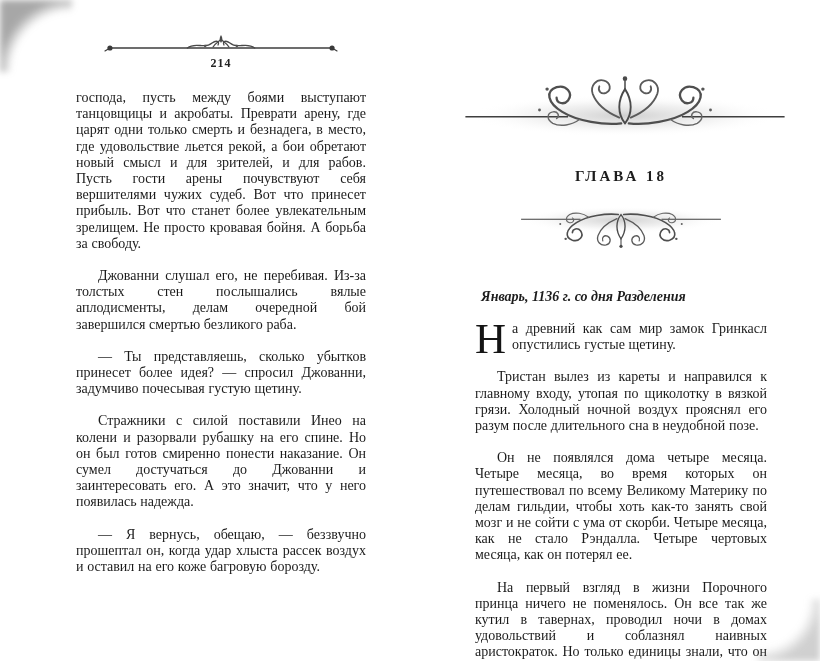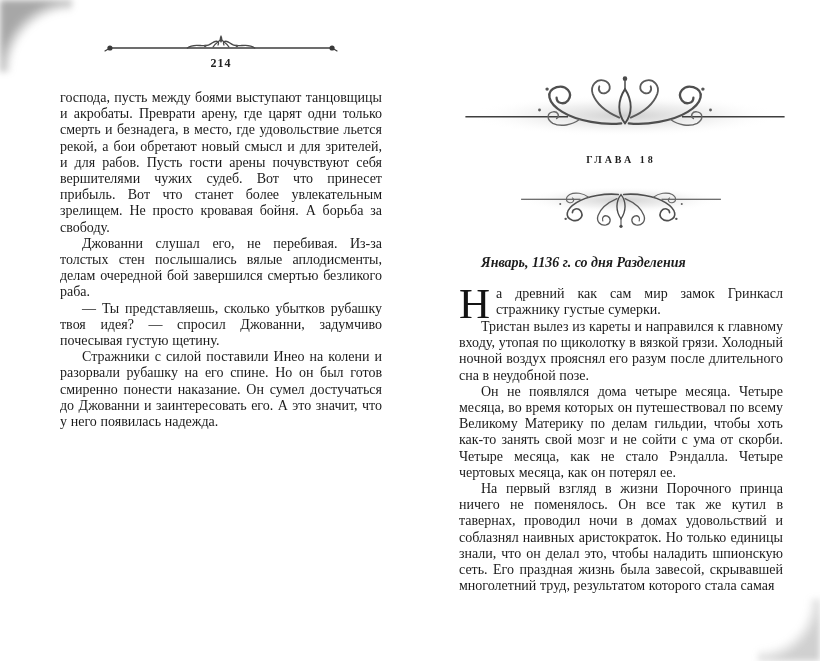--- a/index.html
+++ b/index.html
@@ -37,33 +37,33 @@
   }
 
   
   .body-text{
     margin-top:19px;
     font-size:14px;line-height:16.2px;
     text-align:justify;
     hyphens:auto;-webkit-hyphens:auto;
     word-spacing:0.2px;
   }
-  .body-text p{margin:0;}
+  .body-text p{margin:16px;}
   .body-text p.indent{text-indent:22px;}
 
   
   .orn-top{width:332px;height:76px;margin:44px auto 0 auto;display:block;}
   .chapter-title{
-    text-align:center;font-size:10px;font-weight:bold;
-    letter-spacing:3px;margin-top:6px;color:#1d1d1d;
+    text-align:center;font-size:15px;font-weight:bold;
+    letter-spacing:3px;margin-top:20px;color:#1d1d1d;
   }
   .orn-bottom{width:262px;height:54px;margin:12px auto 0 auto;display:block;}
 
   .date-heading{
-    margin-top:24px;
+    margin-top:38px;
     font-size:14px;font-style:italic;font-weight:bold;
     text-indent:22px;color:#1d1d1d;
   }
   .page-right .body-text{margin-top:15px;}
 
   .dropcap{
     float:left;
     font-size:43px;line-height:31px;
     padding:2px 6px 0 0;
     font-weight:400;color:#141414;
@@ -98,22 +98,23 @@
         <circle cx="104" cy="12" r="1.2" fill="#555"></circle>
         <circle cx="136" cy="12" r="1.2" fill="#555"></circle>
       </svg>
     </div>
 
     <div class="page-num">214</div>
 
     <div class="body-text">
       <p>господа, пусть между боями выступают танцовщицы и акробаты. Преврати арену, где царят одни только смерть и безнадега, в место, где удовольствие льется рекой, а бои обретают новый смысл и для зрителей, и для рабов. Пусть гости арены почувствуют себя вершителями чужих судеб. Вот что принесет прибыль. Вот что станет более увлекательным зрелищем. Не просто кровавая бойня. А борьба за свободу.</p>
       <p class="indent">Джованни слушал его, не перебивая. Из-за толстых стен послышались вялые аплодисменты, делам очередной бой завершился смертью безликого раба.</p>
-      <p class="indent">— Ты представляешь, сколько убытков рубашку твоя идея? — спросил Джованни, задумчиво почесывая густую щетину.</p>
+      <p class="indent">— Ты представляешь, сколько убытков принесет более идея? — спросил Джованни, задумчиво почесывая густую щетину.</p>
       <p class="indent">Стражники с силой поставили Инео на колени и разорвали рубашку на его спине. Но он был готов смиренно понести наказание. Он сумел достучаться до Джованни и заинтересовать его. А это значит, что у него появилась надежда.</p>
+      <p class="indent">— Я вернусь, обещаю, — беззвучно прошептал он, когда удар хлыста рассек воздух и оставил на его коже багровую борозду.</p>
     </div>
   </div>
 
   <div class="page page-right">
 
     <svg class="orn-top" viewBox="0 0 340 80">
       <defs>
         <radialGradient id="haze" cx="50%" cy="50%" r="50%">
           <stop offset="0%" stop-color="#8a8a8a" stop-opacity="0.40"></stop>
           <stop offset="55%" stop-color="#a8a8a8" stop-opacity="0.16"></stop>
@@ -148,21 +149,21 @@
       <path d="M170,54 C162,44 162,30 170,18 C178,30 178,44 170,54 Z" fill="none" stroke="#4a4a4a" stroke-width="2"></path>
       <path d="M170,18 L170,9" stroke="#4a4a4a" stroke-width="1.6"></path>
       <circle cx="170" cy="7" r="2.4" fill="#4a4a4a"></circle>
     </svg>
 
     <div class="date-heading">Январь, 1136 г. со дня Разделения</div>
 
     <div class="body-text">
       <p class="para-group">
         <span class="dropcap">Н</span>
-        <span>а древний как сам мир замок Гринкасл стражнику густые сумерки.</span>
+        <span>а древний как сам мир замок Гринкасл опустились густые щетину.</span>
       </p>
       <p class="indent" style="clear:left;">Тристан вылез из кареты и направился к главному входу, утопая по щиколотку в вязкой грязи. Холодный ночной воздух прояснял его разум после длительного сна в неудобной позе.</p>
       <p class="indent"><span>Он не появлялся дома четыре месяца. Четыре месяца, во время которых он путешествовал по всему Великому Материку по делам гильдии, чтобы хоть как-то занять свой мозг и не сойти с ума от скорби. Четыре месяца, как не стало Рэндалла. Четыре чертовых месяца, как он потерял </span><span class="ital">ее</span><span>.</span></p>
       <p class="indent">На первый взгляд в жизни Порочного принца ничего не поменялось. Он все так же кутил в тавернах, проводил ночи в домах удовольствий и соблазнял наивных аристократок. Но только единицы знали, что он делал это, чтобы наладить шпионскую сеть. Его праздная жизнь была завесой, скрывавшей многолетний труд, результатом которого стала самая</p>
     </div>
   </div>
 
 </div>
 
 </body></html>

